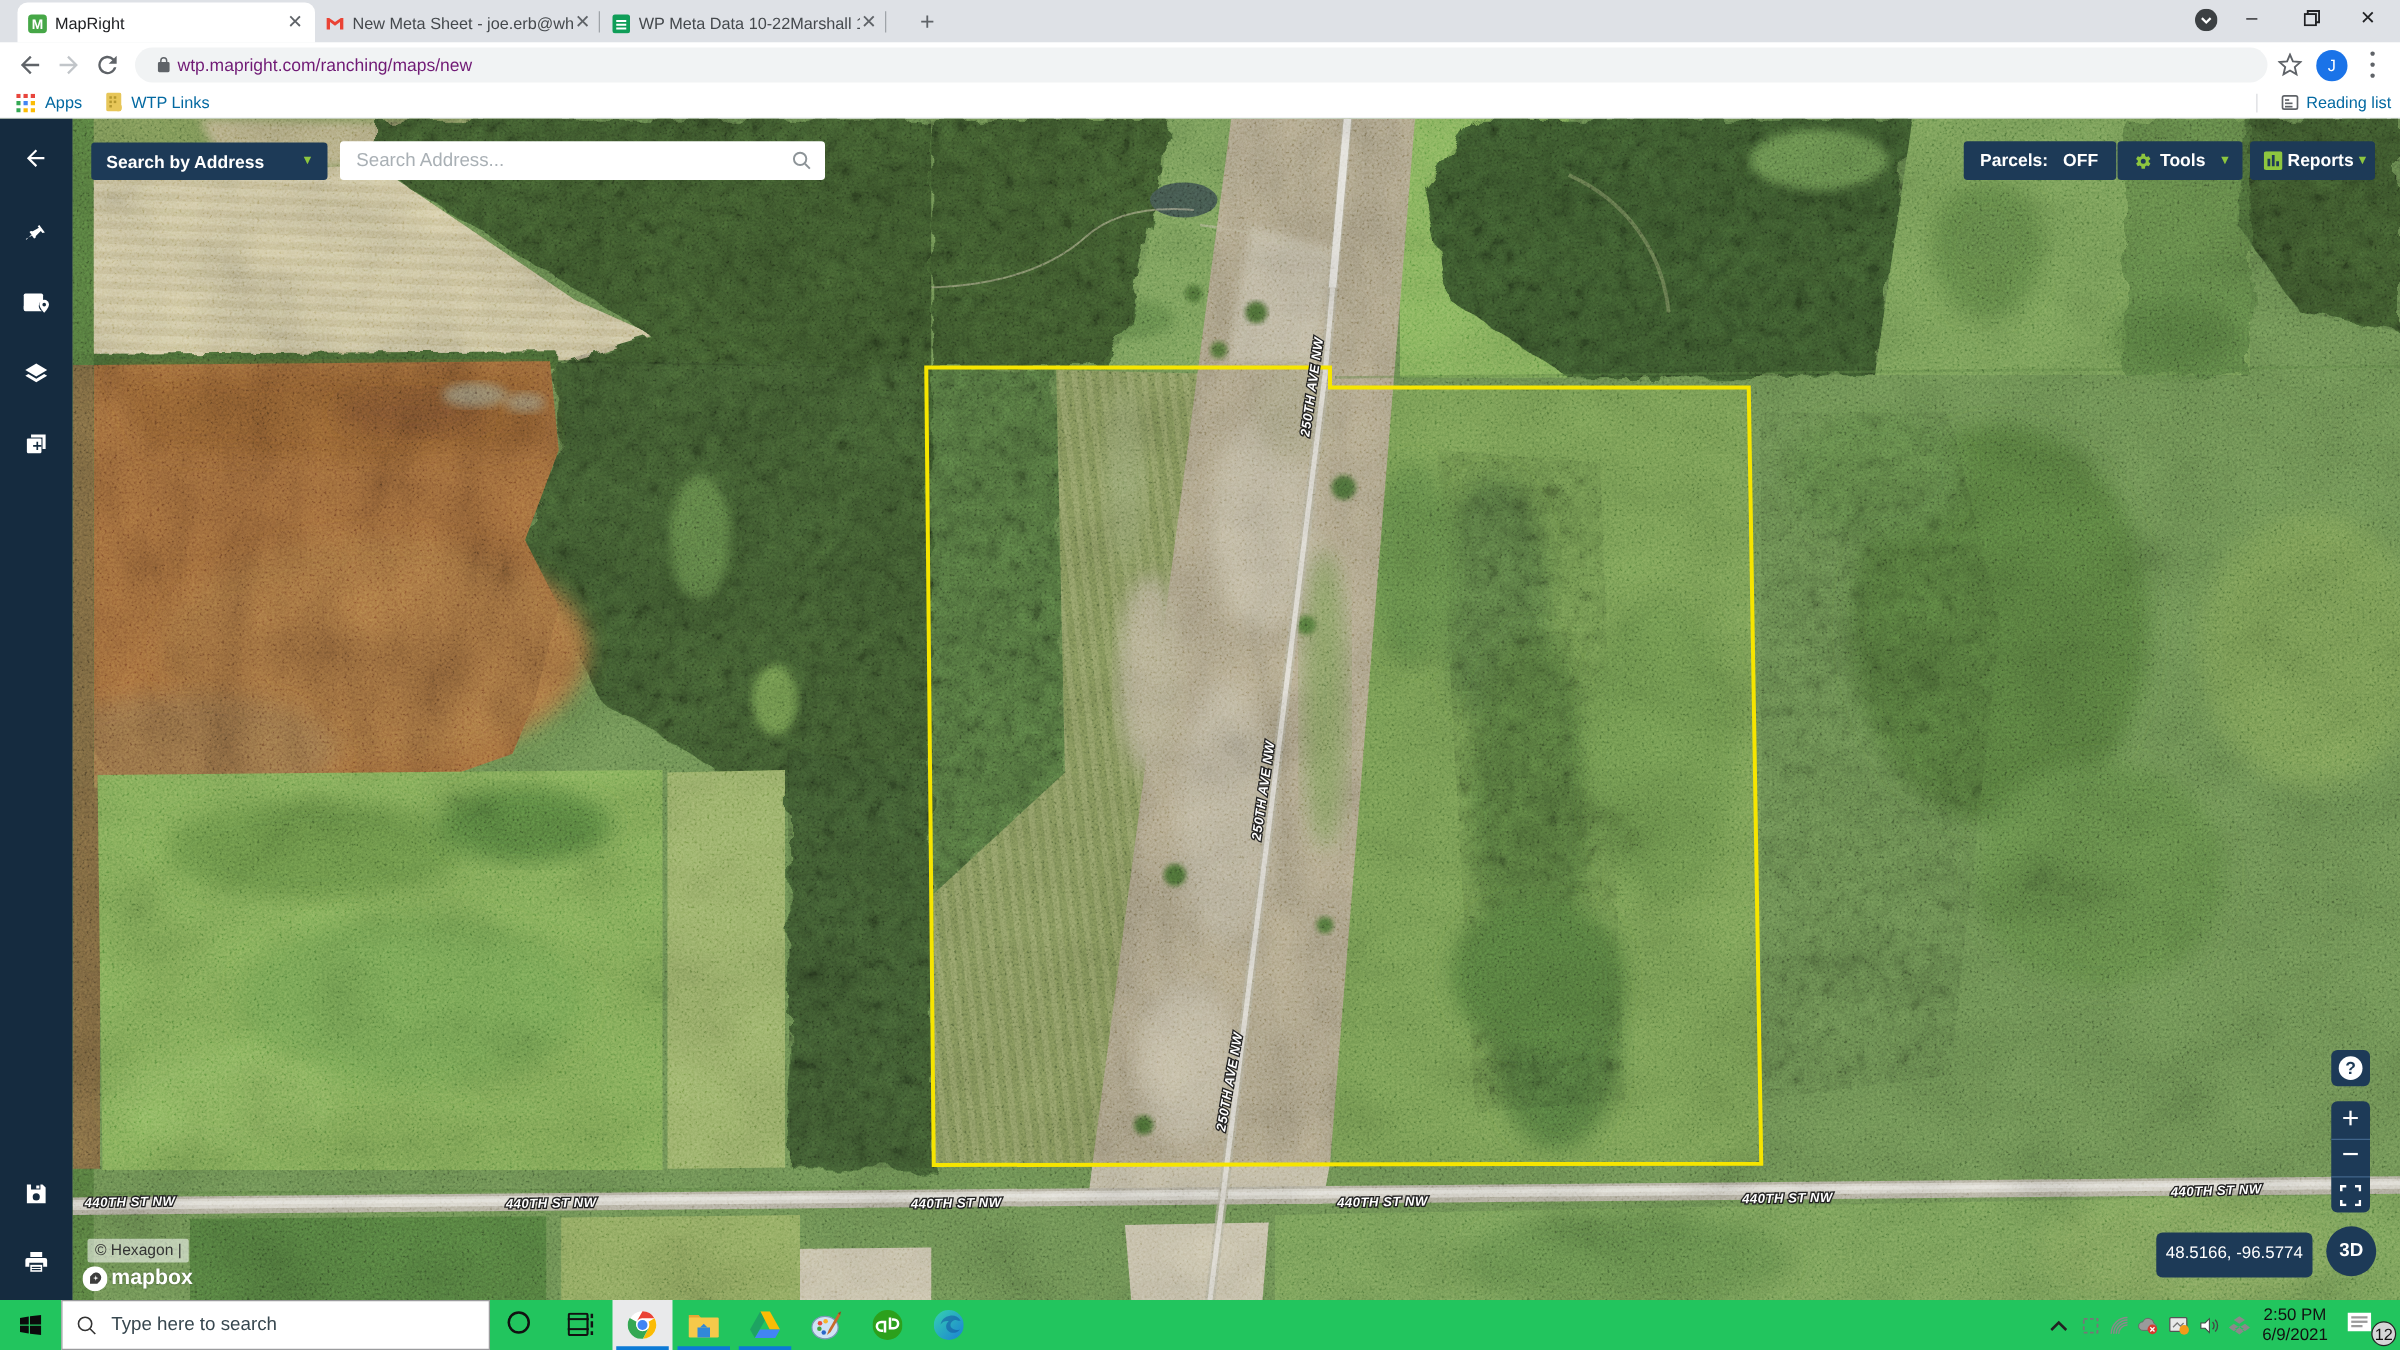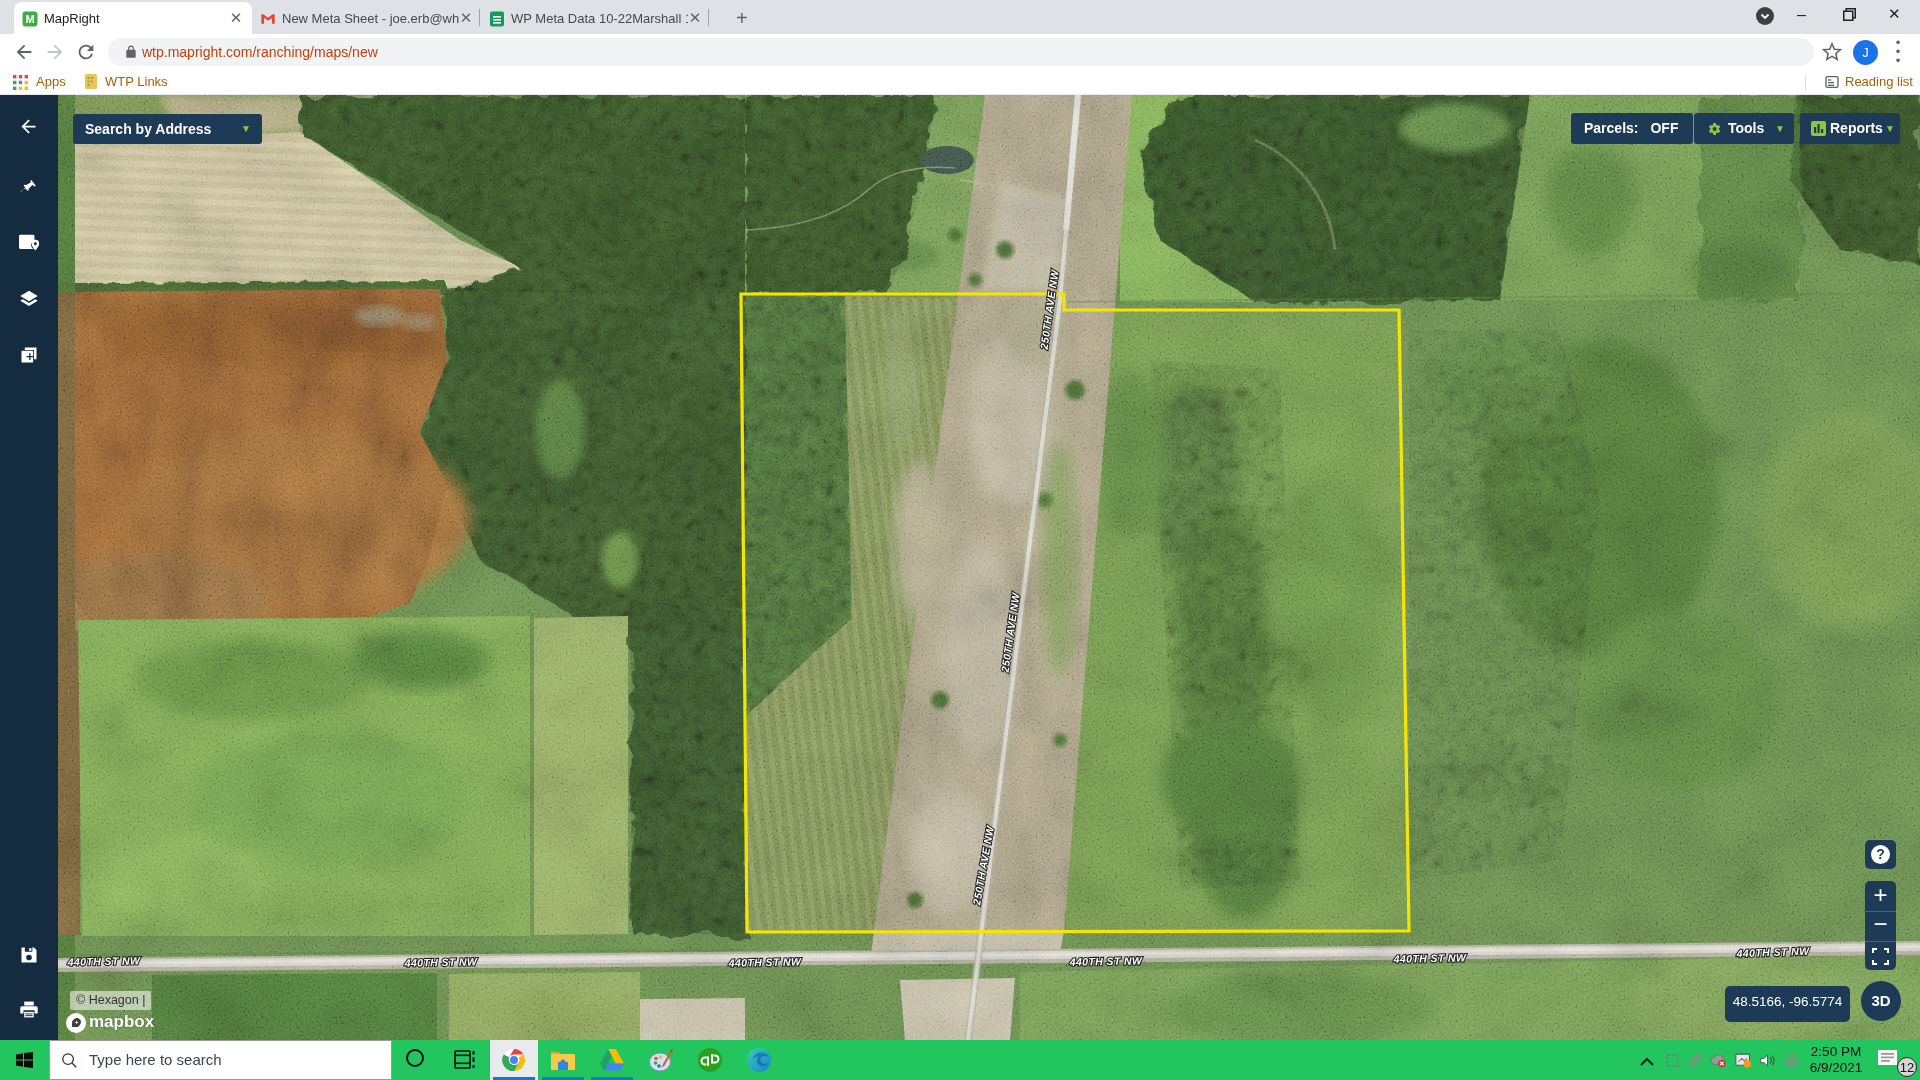--- a/index.html
+++ b/index.html
@@ -7,23 +7,23 @@
   
   #tabstrip { position:absolute; left:0; top:0; width:1920px; height:34px; background:#dee1e6; }
   .tab { position:absolute; top:2px; height:32px; font-size:13px; color:#45494d; }
   #tab1 { left:14px; width:238px; background:#fff; border-radius:8px 8px 0 0; color:#202124; }
   .tabsep { position:absolute; top:9px; width:1px; height:17px; background:#9fa4a9; }
   .tabtitle { position:absolute; left:30px; top:9px; right:19px; white-space:nowrap; overflow:hidden; }
   .tabx { position:absolute; top:8px; width:16px; height:16px; color:#5f6368; font-size:15px; line-height:16px; text-align:center; }
   .favi { position:absolute; left:8px; top:9px; width:16px; height:16px; }
   #toolbar { position:absolute; left:0; top:34px; width:1920px; height:36px; background:#ffffff; }
   #omnibox { position:absolute; left:108px; top:4px; width:1706px; height:28px; background:#f1f3f4; border-radius:14px; }
-  #urltext { position:absolute; left:34px; top:6px; font-size:14px; color:#c2410c; }
+  #urltext { position:absolute; left:34px; top:6px; font-size:14px; color:#701a75; }
   .navic { position:absolute; top:7px; color:#5f6368; }
-  #bookmarks { position:absolute; left:0; top:70px; width:1920px; height:25px; background:#ffffff; border-bottom:1px solid #e8eaed; font-size:13px; color:#a16207; }
+  #bookmarks { position:absolute; left:0; top:70px; width:1920px; height:25px; background:#ffffff; border-bottom:1px solid #e8eaed; font-size:13px; color:#0369a1; }
   
   #maparea { position:absolute; left:0; top:95px; width:1920px; height:945px; background:#76985a; }
   #sidebar { position:absolute; left:0; top:0; width:58px; height:945px; background:#152b3f; z-index:30; }
   .navy { background:#1d3a57; color:#fff; }
   #dd { position:absolute; left:73px; top:19px; width:189px; height:30px; border-radius:3px; z-index:20; font-size:14px; font-weight:bold; line-height:30px; }
   #searchbox { position:absolute; left:272px; top:18px; width:388px; height:31px; background:#fff; border-radius:3px; z-index:20; font-size:15px; color:#a9b0b5; line-height:31px; }
   .topbtn { position:absolute; top:18px; height:31px; border-radius:3px; z-index:20; font-size:14px; font-weight:bold; line-height:31px; white-space:nowrap; }
   .grn { color:#8dc63f; }
   #helpbtn { position:absolute; left:1865px; top:745px; width:31px; height:29px; border-radius:5px; z-index:20; }
   #zoomctl { position:absolute; left:1865px; top:786px; width:31px; height:89px; border-radius:5px; z-index:20; }
@@ -397,20 +397,26 @@
     <svg style="position:absolute; left:19px; top:905px;" width="20" height="19" viewBox="0 0 24 24">
         <path d="M6 2 h12 v5 H6z" fill="#fff"></path>
         <path d="M3 8 h18 a2 2 0 0 1 2 2 v7 h-4 v-4 H5 v4 H1 v-7 a2 2 0 0 1 2-2z" fill="#fff"></path>
         <rect x="6" y="15" width="12" height="7" fill="#fff"></rect>
         <rect x="7.5" y="17" width="9" height="1.2" fill="#152b3f"></rect>
         <rect x="7.5" y="19.2" width="9" height="1.2" fill="#152b3f"></rect>
       </svg>
   </div>
 
   <div id="dd" class="navy"><span style="margin-left:12px;margin-top:28px;">Search by Address</span><span class="grn" style="position:absolute; right:11px; font-size:10px;">▼</span></div>
+  <div id="searchbox"><span style="margin-left:13px;">Search Address...</span>
+    <svg style="position:absolute; right:10px; top:7px;" width="17" height="17" viewBox="0 0 24 24">
+        <circle cx="10" cy="10" r="7" fill="none" stroke="#8d9498" stroke-width="2.2"></circle>
+        <path d="M15.5 15.5 L21 21" stroke="#8d9498" stroke-width="2.2"></path>
+      </svg>
+  </div>
   <div class="topbtn navy" style="left:1571px; width:122px;"><span style="margin-left:13px;">Parcels:</span><span style="margin-left:12px;">OFF</span></div>
   <div class="topbtn navy" style="left:1694px; width:100px;">
     <svg style="position:absolute; left:12px; top:8px;" width="16" height="16" viewBox="0 0 24 24">
         <path d="M19.4 13a7.6 7.6 0 0 0 0-2l2.1-1.6-2-3.5-2.5 1a7.6 7.6 0 0 0-1.7-1L14.9 3h-4l-.4 2.9a7.6 7.6 0 0 0-1.7 1l-2.5-1-2 3.5L6.4 11a7.6 7.6 0 0 0 0 2l-2.1 1.6 2 3.5 2.5-1a7.6 7.6 0 0 0 1.7 1l.4 2.9h4l.4-2.9a7.6 7.6 0 0 0 1.7-1l2.5 1 2-3.5L19.4 13zM12.9 15a3 3 0 1 1 0-6 3 3 0 0 1 0 6z" fill="#8dc63f"></path>
       </svg>
     <span style="margin-left:34px;">Tools</span><span class="grn" style="position:absolute; right:9px; font-size:10px;">▼</span>
   </div>
   <div class="topbtn navy" style="left:1800px; width:100px;">
     <svg style="position:absolute; left:11px; top:8px;" width="15" height="15" viewBox="0 0 15 15">
         <rect x="0" y="0" width="15" height="15" rx="2" fill="#8dc63f"></rect>

